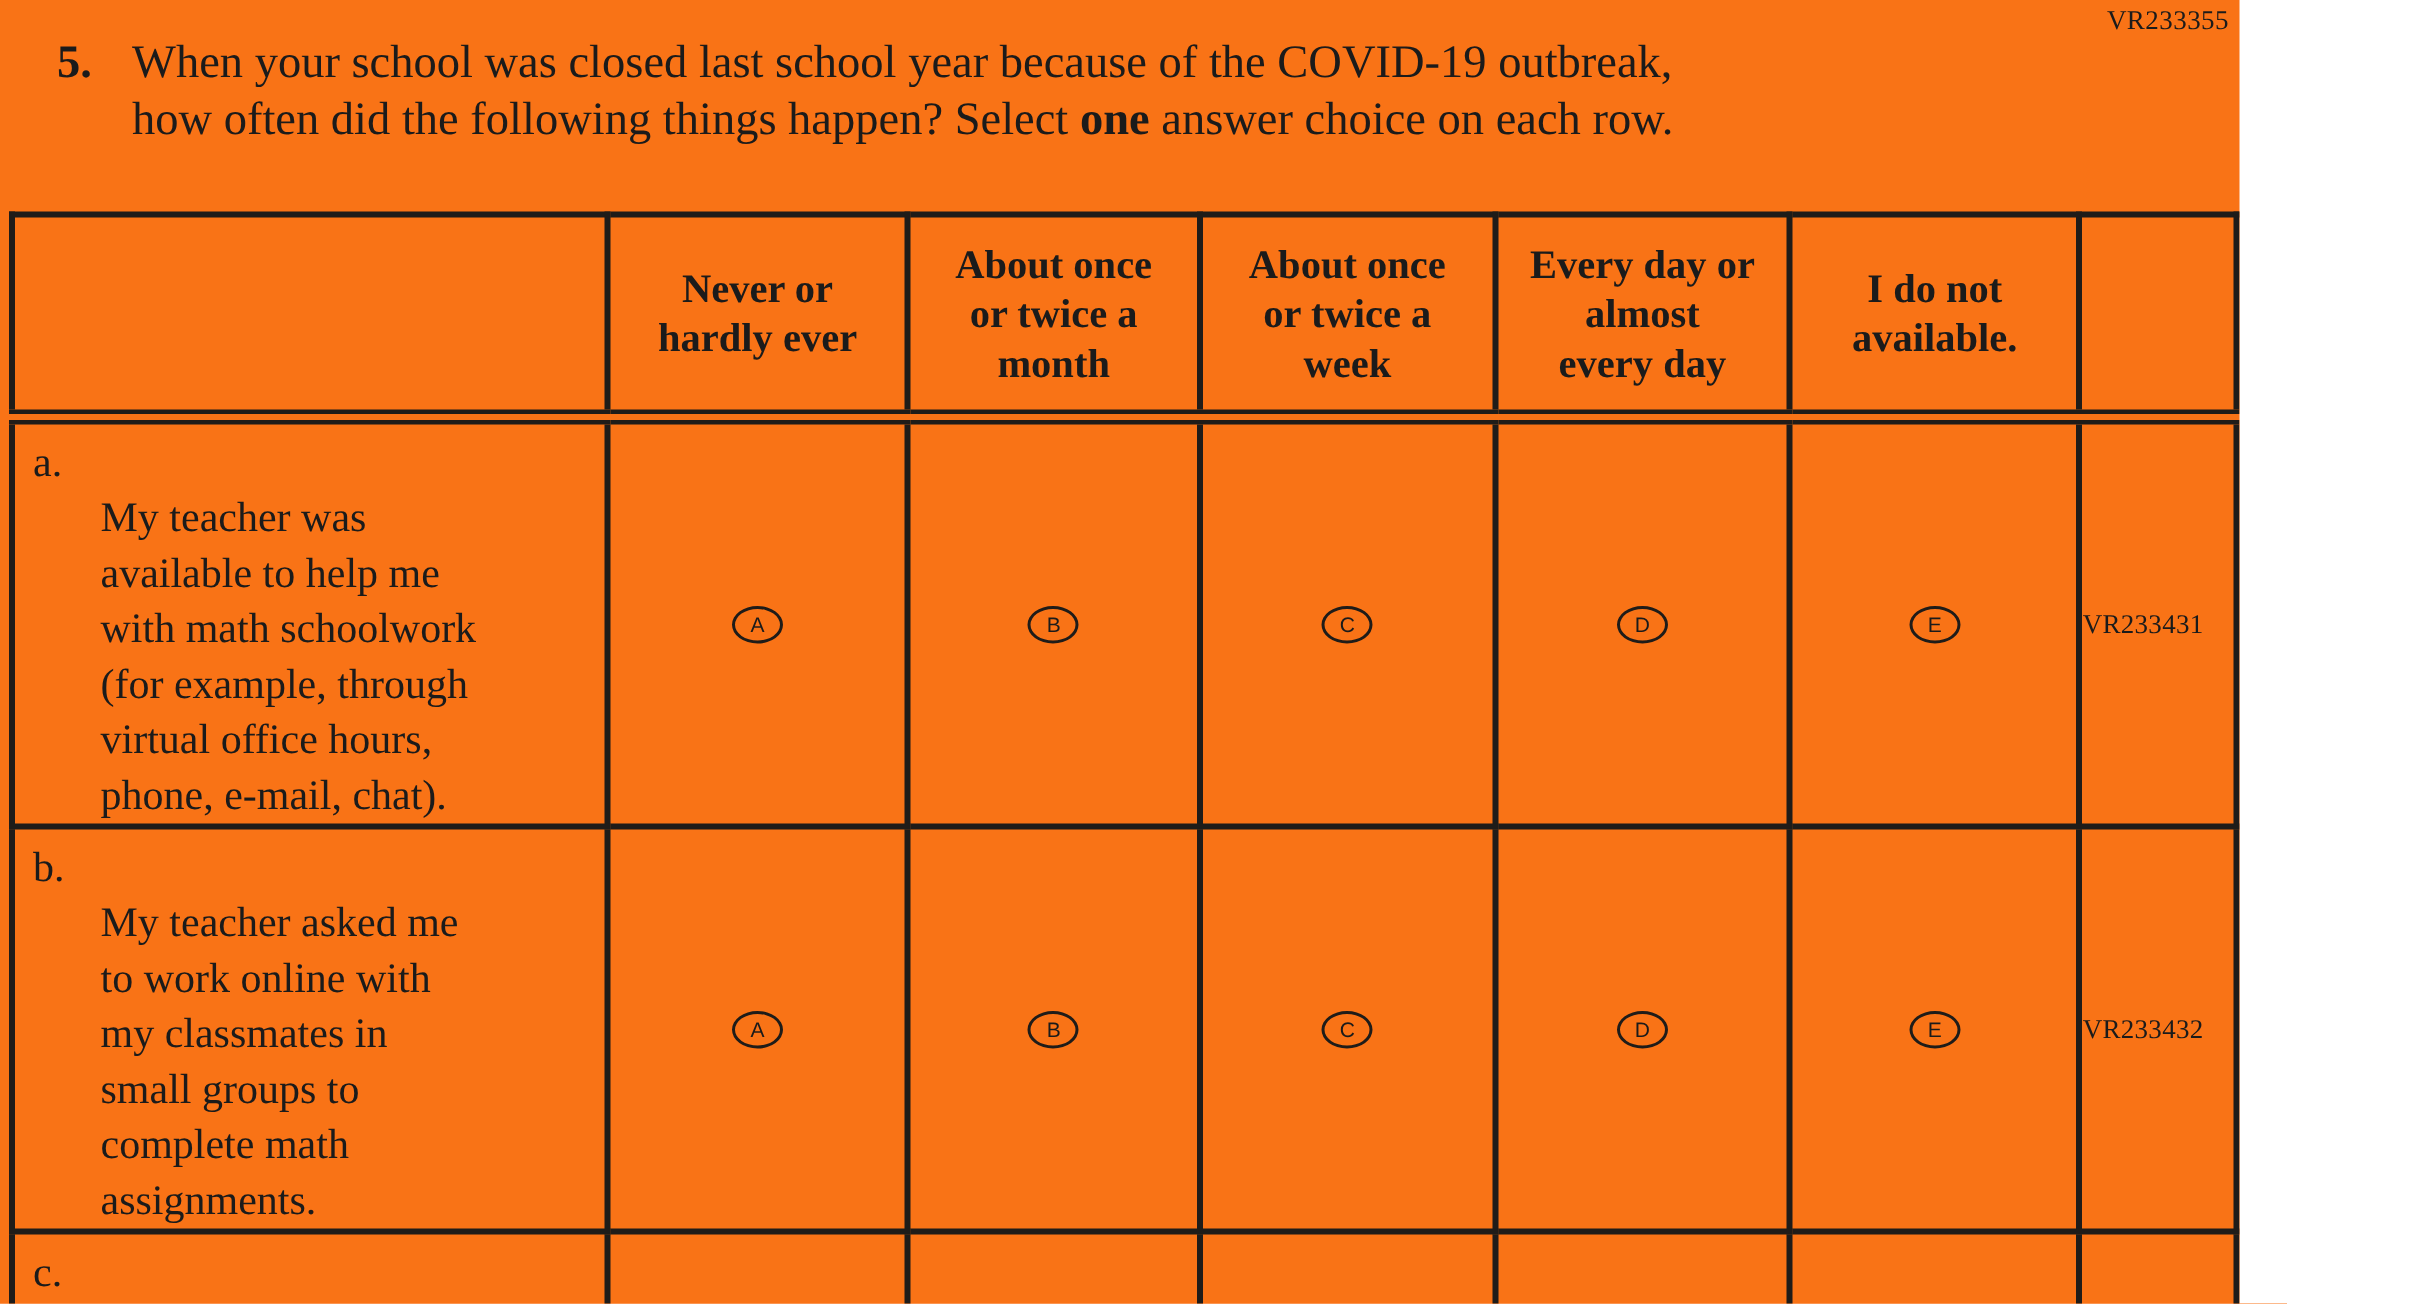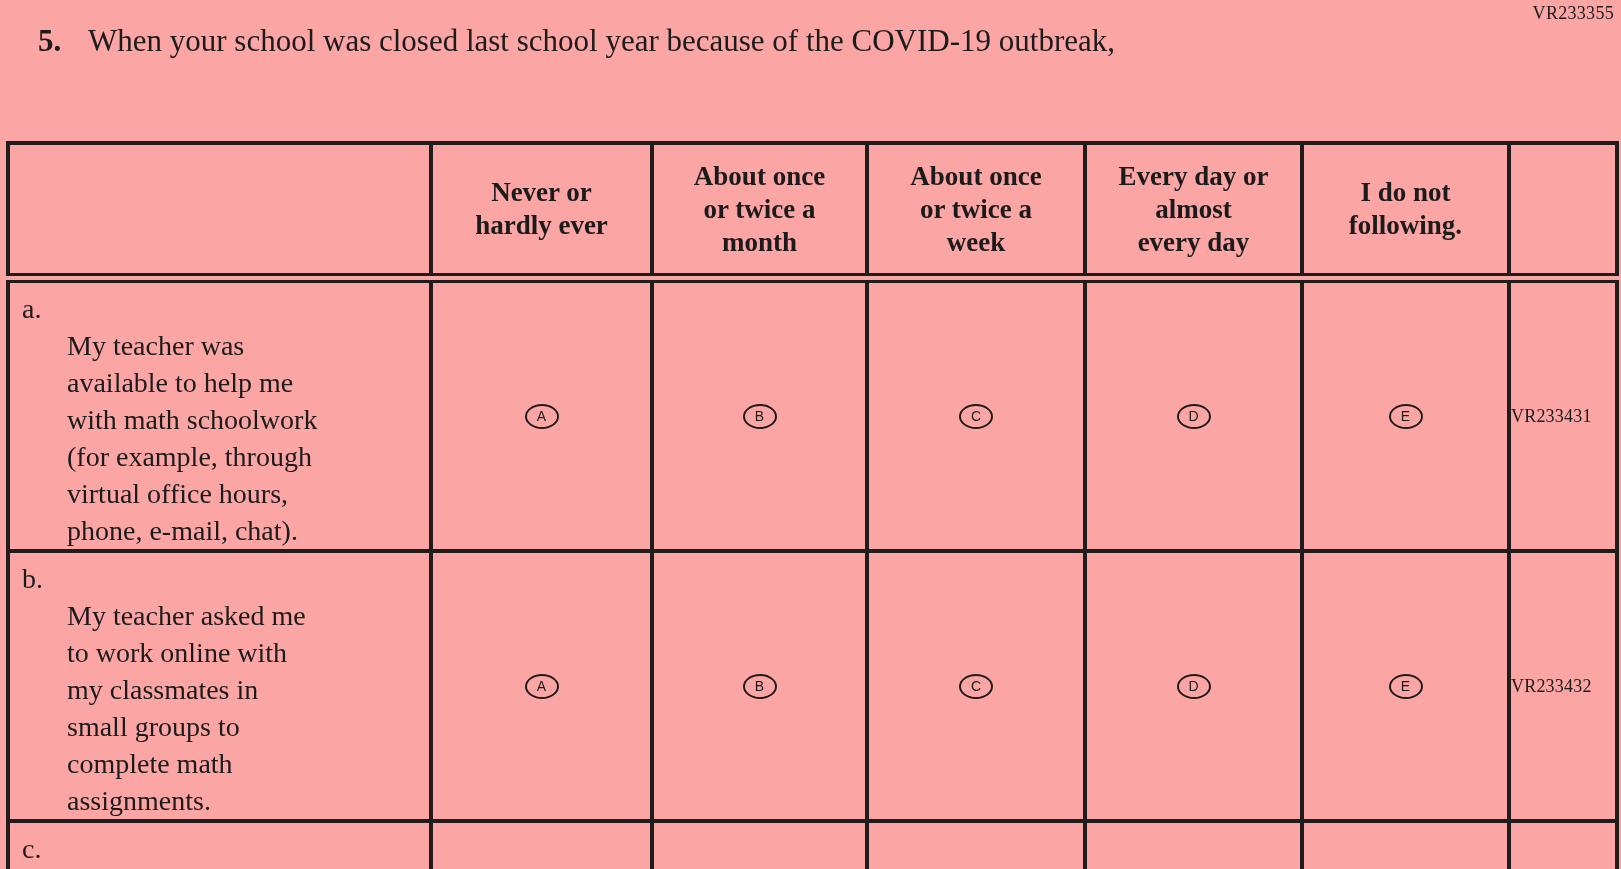--- a/index.html
+++ b/index.html
@@ -1,20 +1,20 @@
 <!DOCTYPE html>
 <html><head>
 <meta charset="utf-8">
 <style>
   html, body { margin: 0; padding: 0; }
   .page {
     position: relative;
-    width: 1621px;
+    width: 1493px;
     height: 869px;
-    background: #fca5a5;
+    background: #f97316;
     color: #1b1b1b;
     font-family: "Liberation Serif", serif;
     overflow: hidden;
   }
   .form-code {
     position: absolute;
     top: 3px;
     right: 7px;
     font-size: 18px;
     letter-spacing: 0.3px;
@@ -106,20 +106,21 @@
 <body>
 
 <div class="page">
 
   <div class="form-code">VR233355</div>
 
   <div class="question">
     <div class="qnum">5.</div>
     <div class="qtext">
       <div>When your school was closed last school year because of the COVID-19 outbreak,</div>
+      <div><span>how often did the following things happen? Select </span><span class="bold">one</span><span> answer choice on each row.</span></div>
     </div>
   </div>
 
   <table class="grid">
     <colgroup>
       <col style="width:423px">
       <col style="width:221px">
       <col style="width:215px">
       <col style="width:218px">
       <col style="width:217px">
@@ -134,21 +135,21 @@
         <th>About once
 or twice a
 month</th>
         <th>About once
 or twice a
 week</th>
         <th>Every day or
 almost
 every day</th>
         <th>I do not
-following.</th>
+available.</th>
         <th></th>
       </tr>
     </thead>
     <tbody>
       <tr class="row-a">
         <td class="stmt">
           <span class="stmt-label">a.</span><span>My teacher was
 available to help me
 with math schoolwork
 (for example, through

